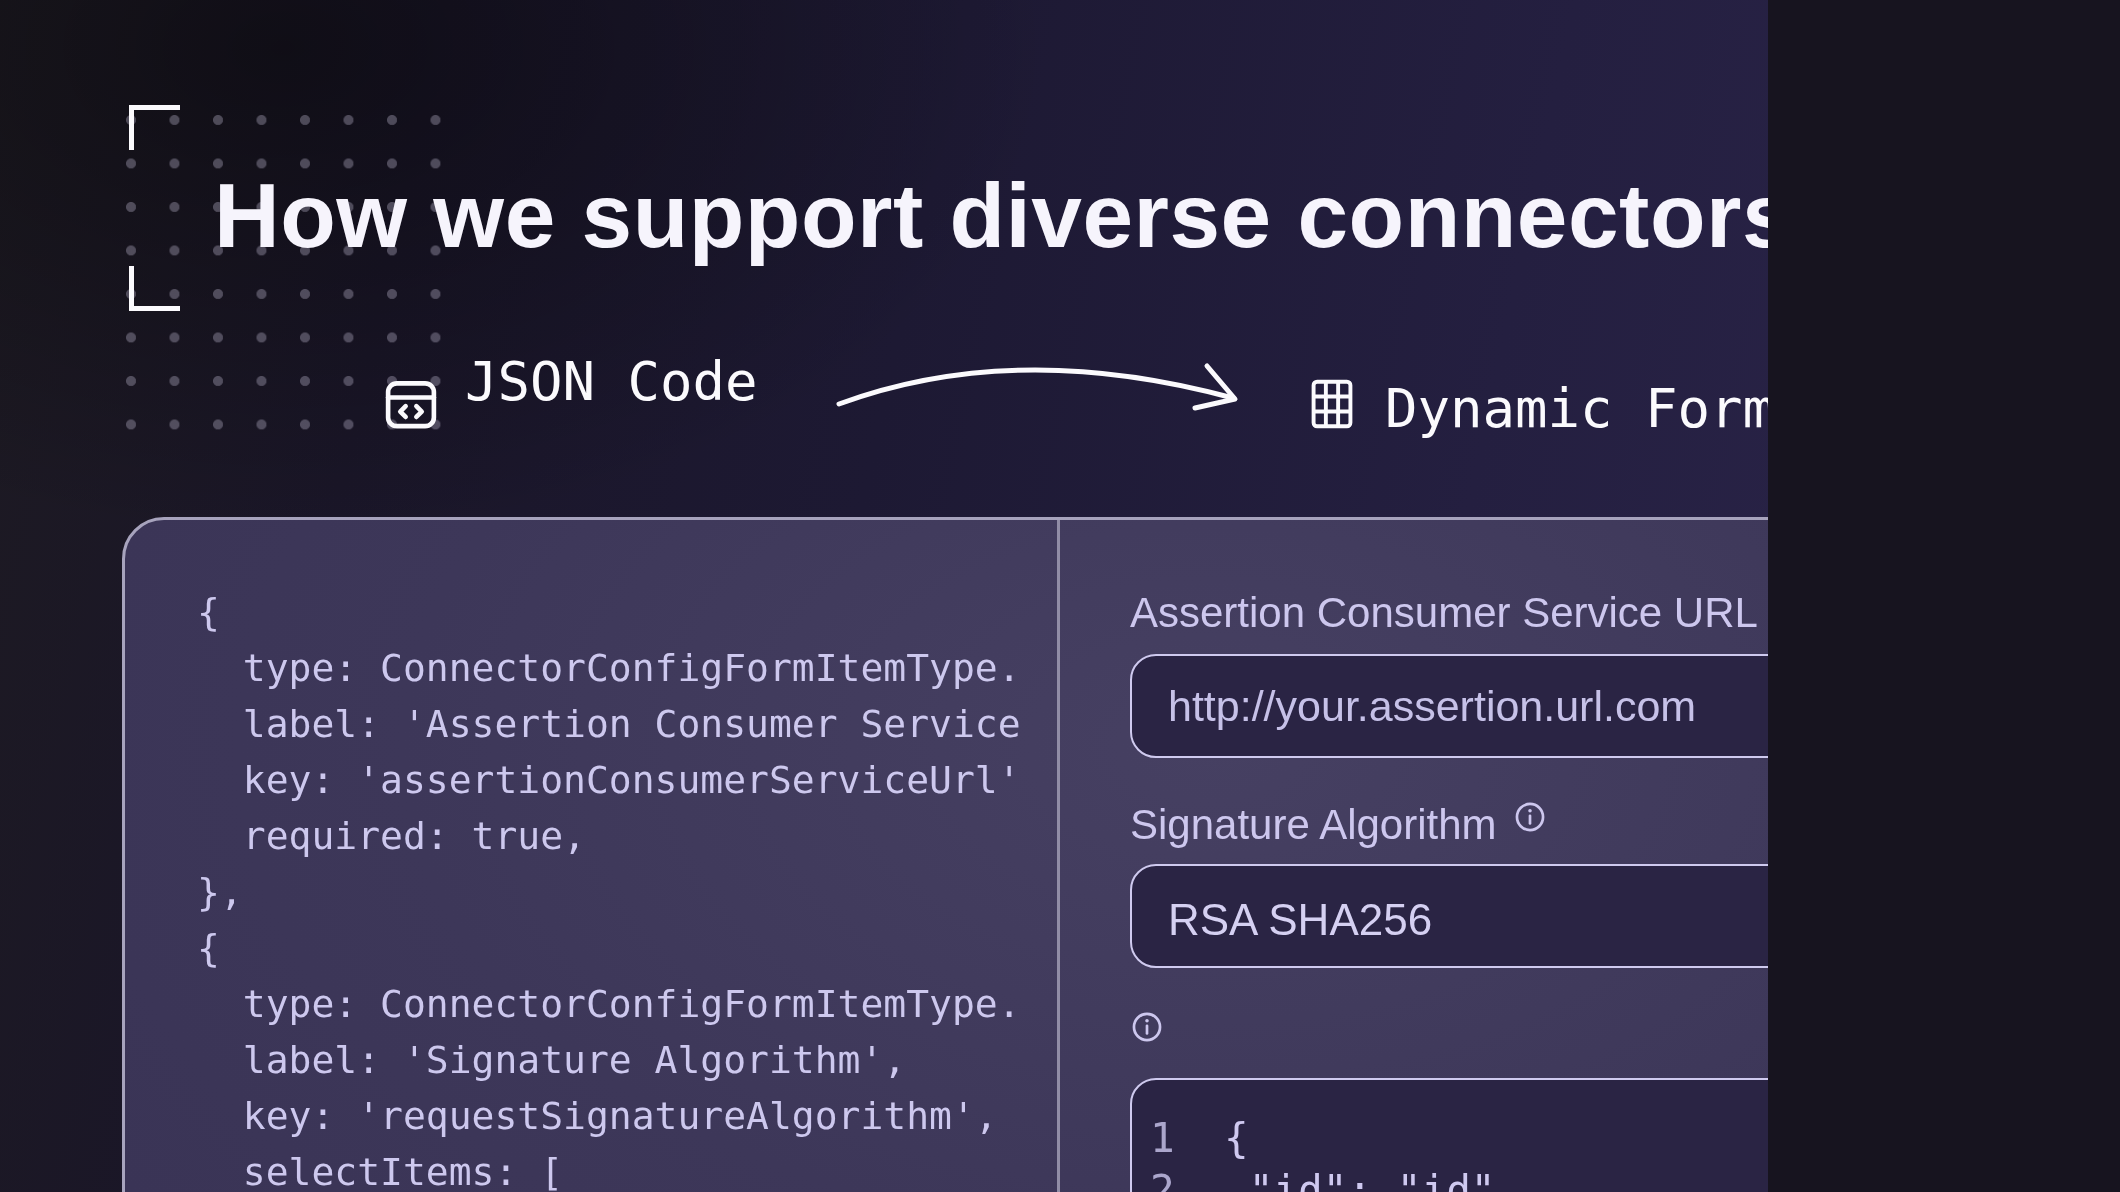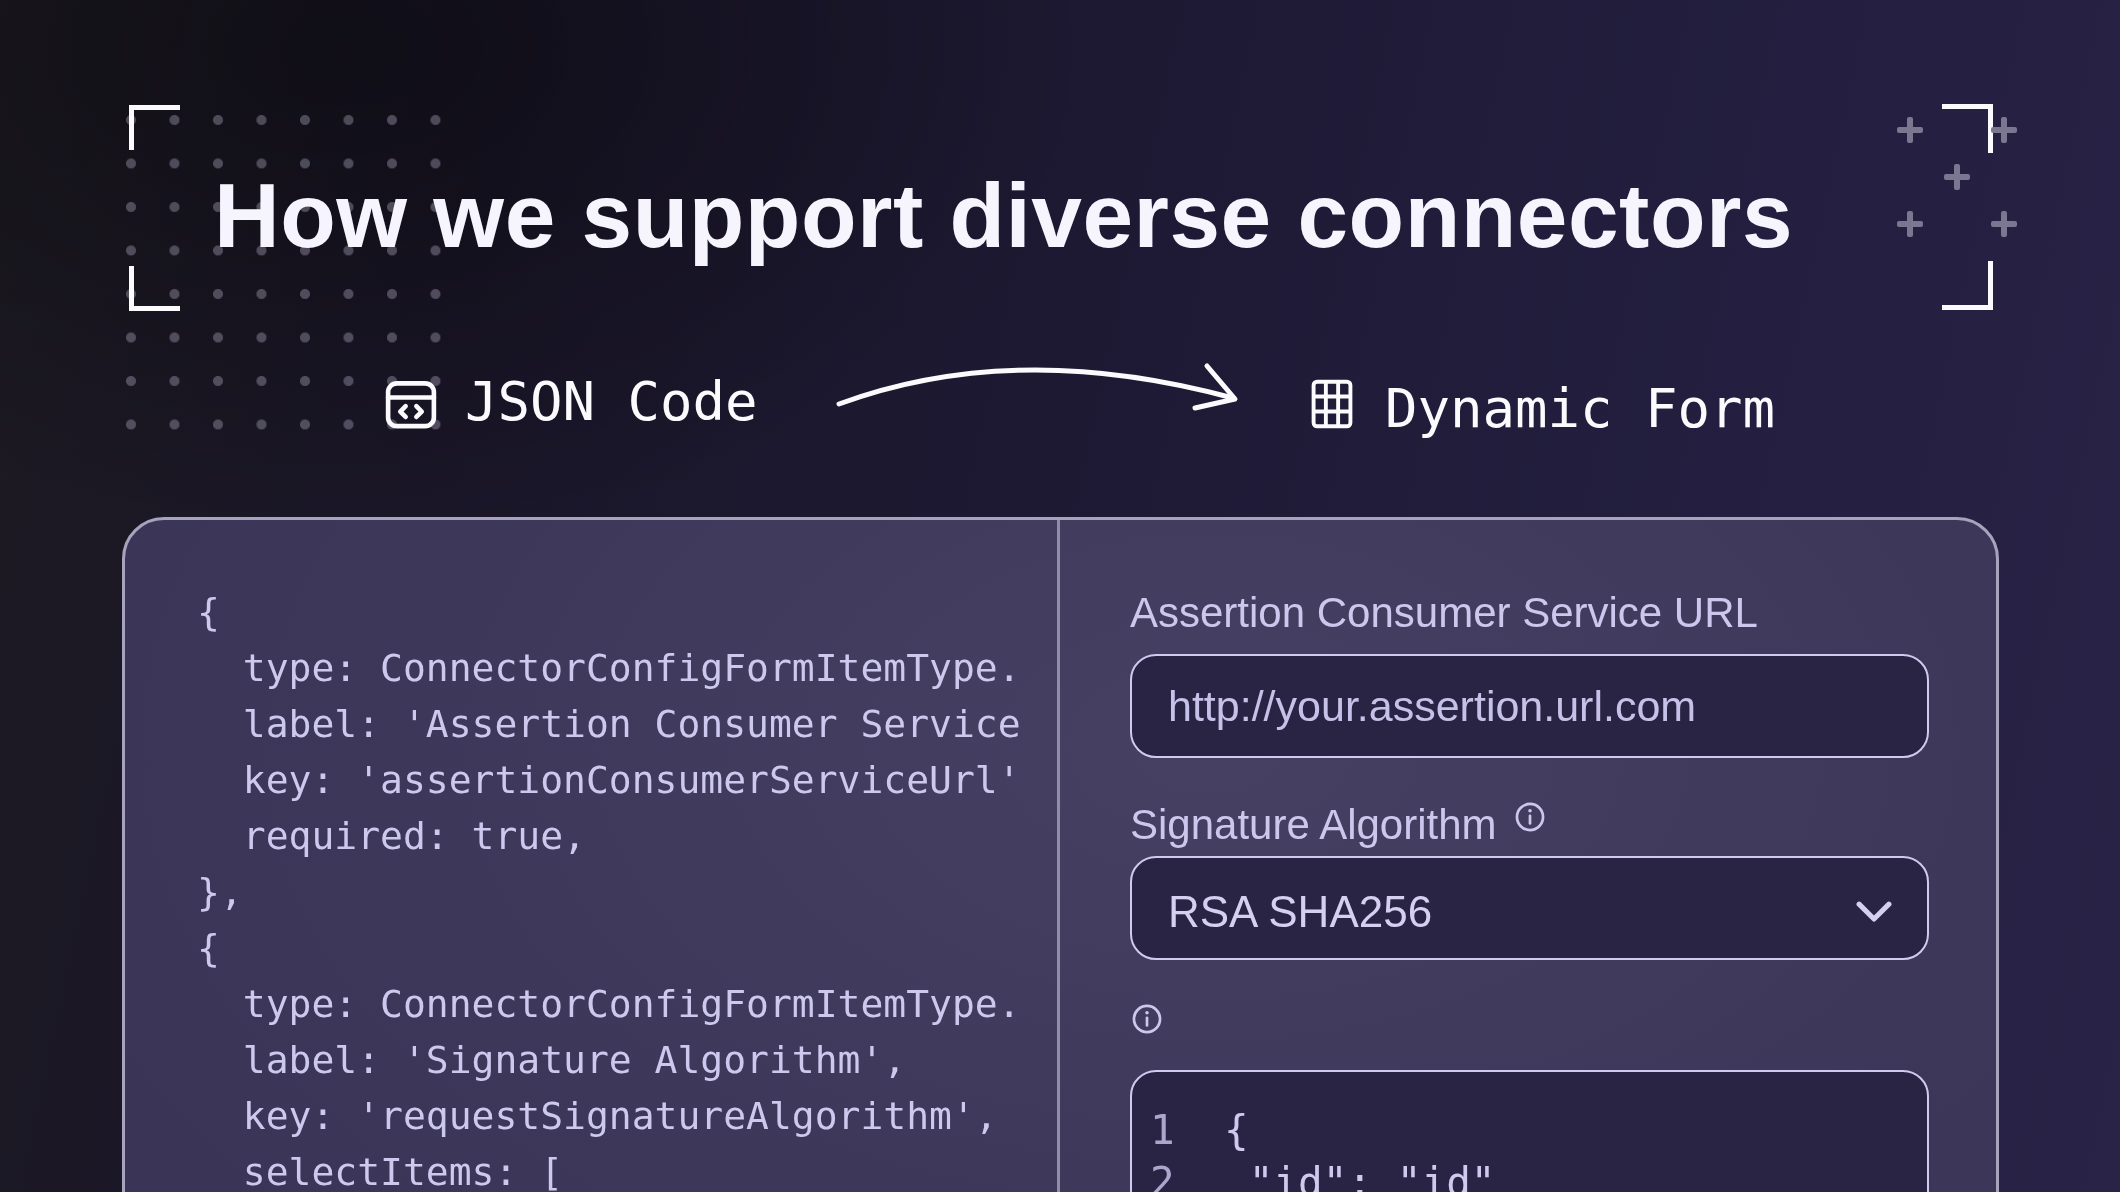--- a/index.html
+++ b/index.html
@@ -1,17 +1,17 @@
 <!DOCTYPE html>
 <html><head>
 <meta charset="utf-8">
 <style>
   html,body{margin:0;padding:0;background:#17141f;}
   #stage{
-    position:relative;width:2120px;height:1192px;overflow:hidden;
+    position:relative;width:1768px;height:1192px;overflow:hidden;
     font-family:"Liberation Sans",sans-serif;
     background:
       radial-gradient(1400px 900px at 16% 4%, rgba(0,0,0,0.42), rgba(0,0,0,0) 55%),
       linear-gradient(102deg,#1d1a22 0%,#1a1628 22%,#1d1933 48%,#241f40 78%,#292347 100%);
   }
   
   .dots{
     position:absolute;left:126px;top:114px;width:322px;height:322px;
     background-image:radial-gradient(circle at 5px 6px, rgba(168,163,185,.40) 4.6px, rgba(0,0,0,0) 5.4px);
     background-size:43.5px 43.5px;
@@ -54,21 +54,21 @@
   .field-label{font-size:42px;font-weight:500;color:#cdc7ee;line-height:50px;white-space:nowrap;}
   .info-icon{width:34px;height:34px;color:#cdc7ee;flex:none;}
   .text-input{
     display:block;width:100%;height:104px;box-sizing:border-box;margin-top:16px;
     background:#2a2444;border:2.5px solid #cfcaef;border-radius:26px;
     padding:8px 36px;font-family:"Liberation Sans",sans-serif;font-size:43px;color:#d5d0f2;outline:none;
   }
   .text-input::placeholder{color:#c6c1e8;opacity:1;}
   .select-box{
     display:flex;align-items:center;justify-content:space-between;
-    height:104px;box-sizing:border-box;margin-top:6px;
+    height:104px;box-sizing:border-box;margin-top:14px;
     background:#2a2444;border:2.5px solid #cfcaef;border-radius:26px;
     padding:8px 34px 0 36px;cursor:pointer;
   }
   .select-value{font-size:44px;color:#d5d0f2;}
   .chevron-icon{width:38px;height:22px;color:#d5d0f2;flex:none;}
   .mt-lg{margin-top:42px;}
   .code-editor{
     box-sizing:border-box;margin-top:18px;height:300px;
     background:#2a2444;border:2.5px solid #cfcaef;border-radius:26px;
     padding:32px 0 0 18px;overflow:hidden;
@@ -99,21 +99,21 @@
   <h1 class="page-title">How we support diverse connectors</h1>
 
   <span class="flow-icon" style="left:381px;top:377px;">
     <svg width="60" height="56" viewBox="0 0 24 23" fill="none" stroke="currentColor" stroke-width="1.9" stroke-linecap="round" stroke-linejoin="round">
       <rect x="2.6" y="2.6" width="18.8" height="17.6" rx="3.6"></rect>
       <line x1="2.6" y1="8.4" x2="21.4" y2="8.4"></line>
       <polyline points="9.8,12 7.6,14.2 9.8,16.4"></polyline>
       <polyline points="14.2,12 16.4,14.2 14.2,16.4"></polyline>
     </svg>
   </span>
-  <span class="flow-label" style="left:465px;top:375px;">JSON Code</span>
+  <span class="flow-label" style="left:465px;top:355px;">JSON Code</span>
 
   <span class="flow-icon" style="left:833px;top:352px;">
     <svg width="420" height="78" viewBox="0 0 420 78" fill="none" stroke="currentColor" stroke-width="5" stroke-linecap="round" stroke-linejoin="round">
       <path d="M6,52 C120,10 252,6 400,46"></path>
       <polyline points="374,14 402,47 362,56"></polyline>
     </svg>
   </span>
 
   <span class="flow-icon" style="left:1306px;top:375px;">
     <svg width="52" height="58" viewBox="0 0 24 26" fill="none" stroke="currentColor" stroke-width="1.8" stroke-linejoin="round">

